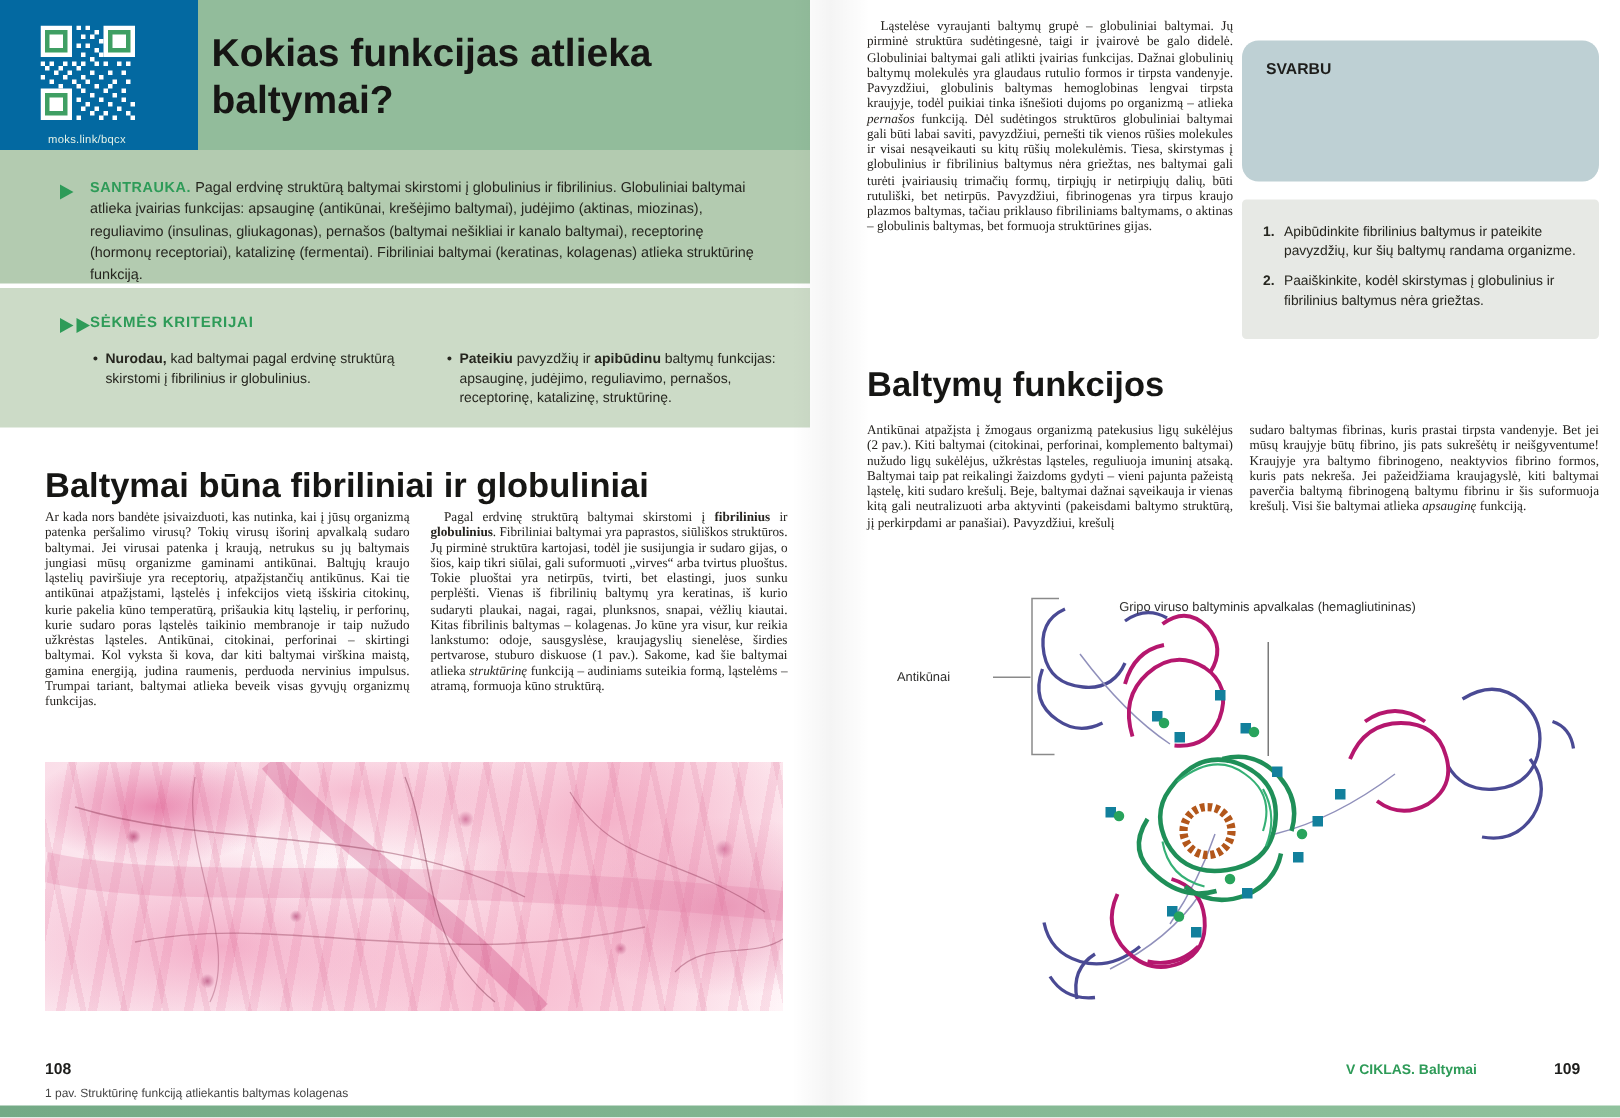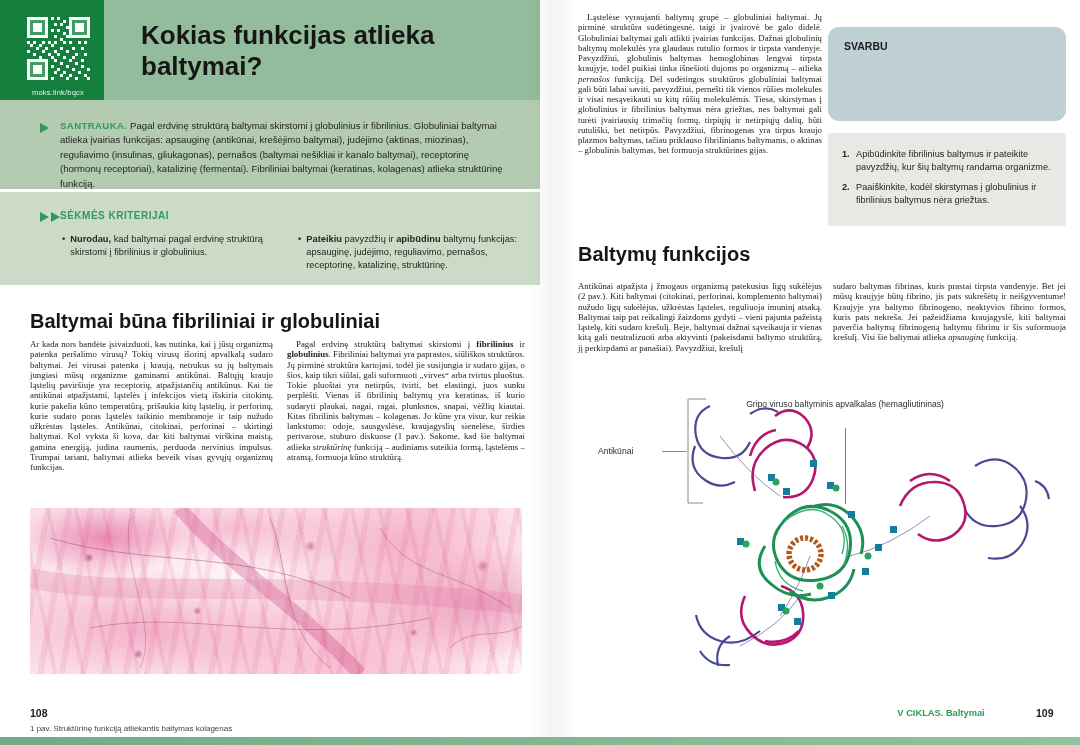--- a/index.html
+++ b/index.html
@@ -2,21 +2,21 @@
 <html lang="lt"><head>
 <meta charset="utf-8">
 <style>
   html,body{margin:0;padding:0;background:#e9e9e9;}
   #spread{position:relative;width:1080px;height:745px;background:#ffffff;overflow:hidden;
           font-family:"Liberation Sans",sans-serif;color:#1d1d1b;}
   .abs{position:absolute;}
 
   
   .title-band{left:0;top:0;width:540px;height:100px;background:#92bc9b;}
-  .qr-block{left:0;top:0;width:104px;height:112px;background:#15803d;}
+  .qr-block{left:0;top:0;width:132px;height:112px;background:#0369a1;}
   .qr-svg{position:absolute;left:27px;top:17px;}
   .qr-label{position:absolute;left:0;top:88px;width:116px;text-align:center;
             font-size:7.5px;color:#e4f2e7;letter-spacing:.2px;}
   .lesson-title{left:141px;top:20px;width:380px;font-size:26px;line-height:31px;
                 font-weight:bold;color:#161614;}
 
   
   .summary-band{left:0;top:100px;width:540px;height:89px;background:#b3cbb0;}
   .success-band{left:0;top:192px;width:540px;height:93px;background:#ccdbc7;}
   .tri{width:0;height:0;border-style:solid;border-width:5.5px 0 5.5px 9px;
@@ -25,21 +25,21 @@
   .success-tris{left:40px;top:212px;display:flex;gap:2px;}
   .summary-text{left:60px;top:119px;width:452px;font-size:9.6px;line-height:14.4px;color:#26261f;}
   .summary-label{font-weight:bold;color:#2e9b58;letter-spacing:.4px;}
   .success-label{left:60px;top:210px;font-size:10px;font-weight:bold;color:#2e9b58;letter-spacing:.5px;}
   .bullet{position:absolute;top:233px;font-size:9.3px;line-height:13.2px;color:#26261f;display:flex;}
   .bullet .dot{font-weight:bold;margin-right:5px;}
   .bullet-1{left:62px;width:222px;}
   .bullet-2{left:298px;width:226px;}
 
   
-  .page-h2{font-size:20px;font-weight:bold;color:#161614;}
+  .page-h2{font-size:23px;font-weight:bold;color:#161614;}
   .h2-left{left:30px;top:310px;width:480px;}
   .h2-right{left:578px;top:243px;width:480px;}
   .body-col{font-family:"Liberation Serif",serif;font-size:8.8px;line-height:10.25px;
             text-align:justify;color:#262420;}
   .col-l1{left:30px;top:339px;width:243px;}
   .col-l2{left:287px;top:339px;width:238px;}
   .col-r-intro{left:578px;top:12px;width:244px;}
   .col-rf1{left:578px;top:281px;width:244px;}
   .col-rf2{left:833px;top:281px;width:233px;}
   .indent{text-indent:9px;}

